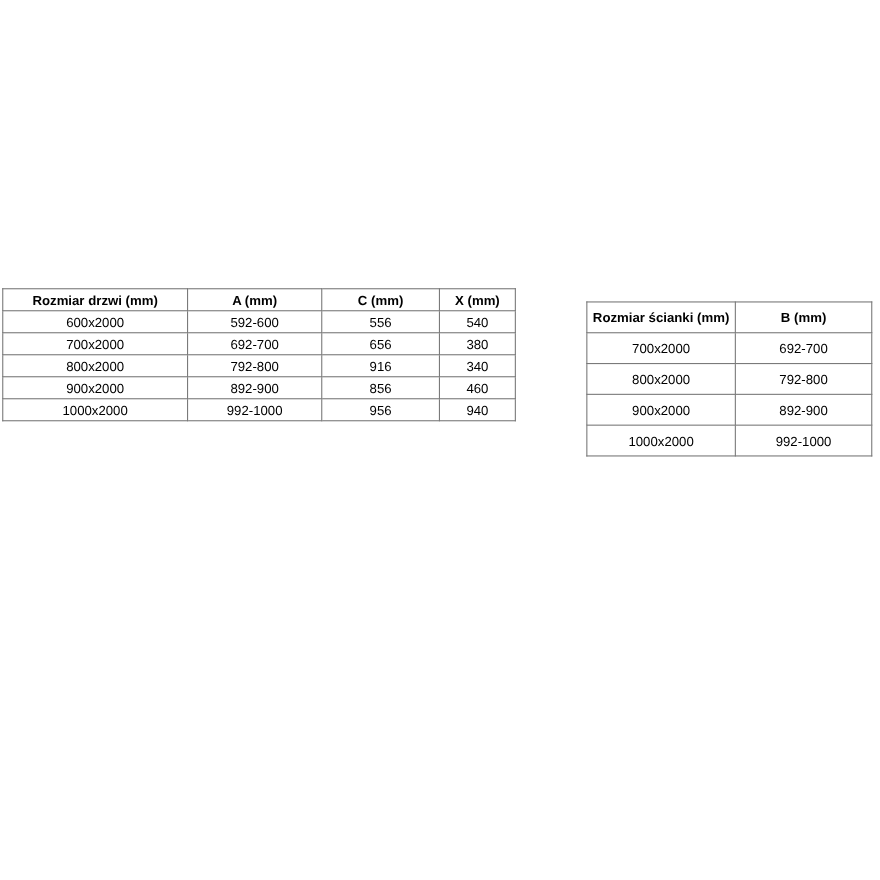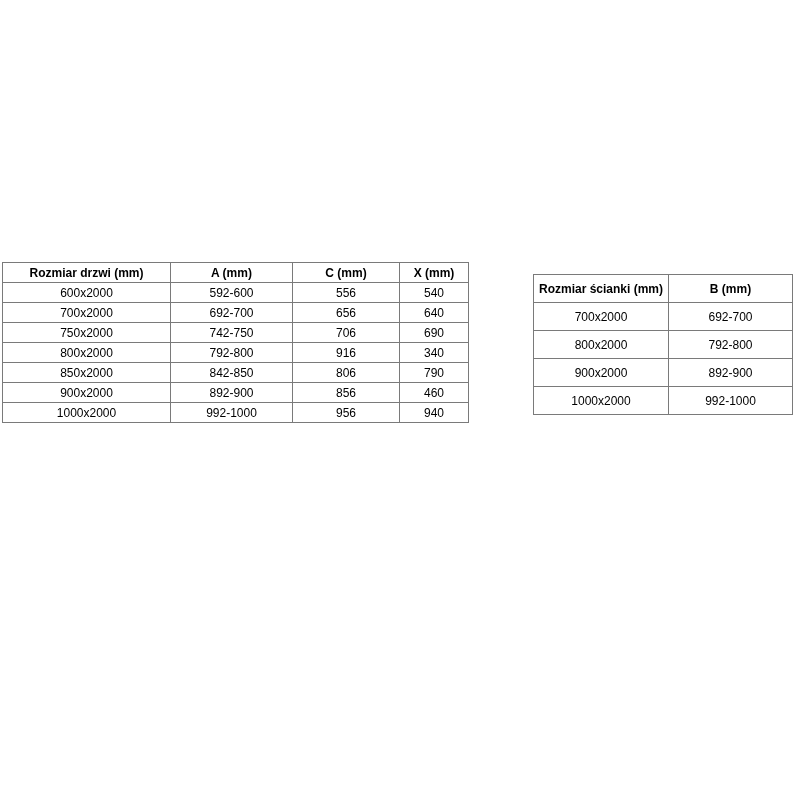--- a/index.html
+++ b/index.html
@@ -81,39 +81,27 @@
         <tr>
           <td>600x2000</td>
           <td>592-600</td>
           <td>556</td>
           <td>540</td>
         </tr>
         <tr>
           <td>700x2000</td>
           <td>692-700</td>
           <td>656</td>
-          <td>640</td>
-        </tr>
-        <tr>
-          <td>750x2000</td>
-          <td>742-750</td>
-          <td>706</td>
-          <td>690</td>
+          <td>380</td>
         </tr>
         <tr>
           <td>800x2000</td>
           <td>792-800</td>
           <td>916</td>
           <td>340</td>
-        </tr>
-        <tr>
-          <td>850x2000</td>
-          <td>842-850</td>
-          <td>806</td>
-          <td>790</td>
         </tr>
         <tr>
           <td>900x2000</td>
           <td>892-900</td>
           <td>856</td>
           <td>460</td>
         </tr>
         <tr>
           <td>1000x2000</td>
           <td>992-1000</td>

